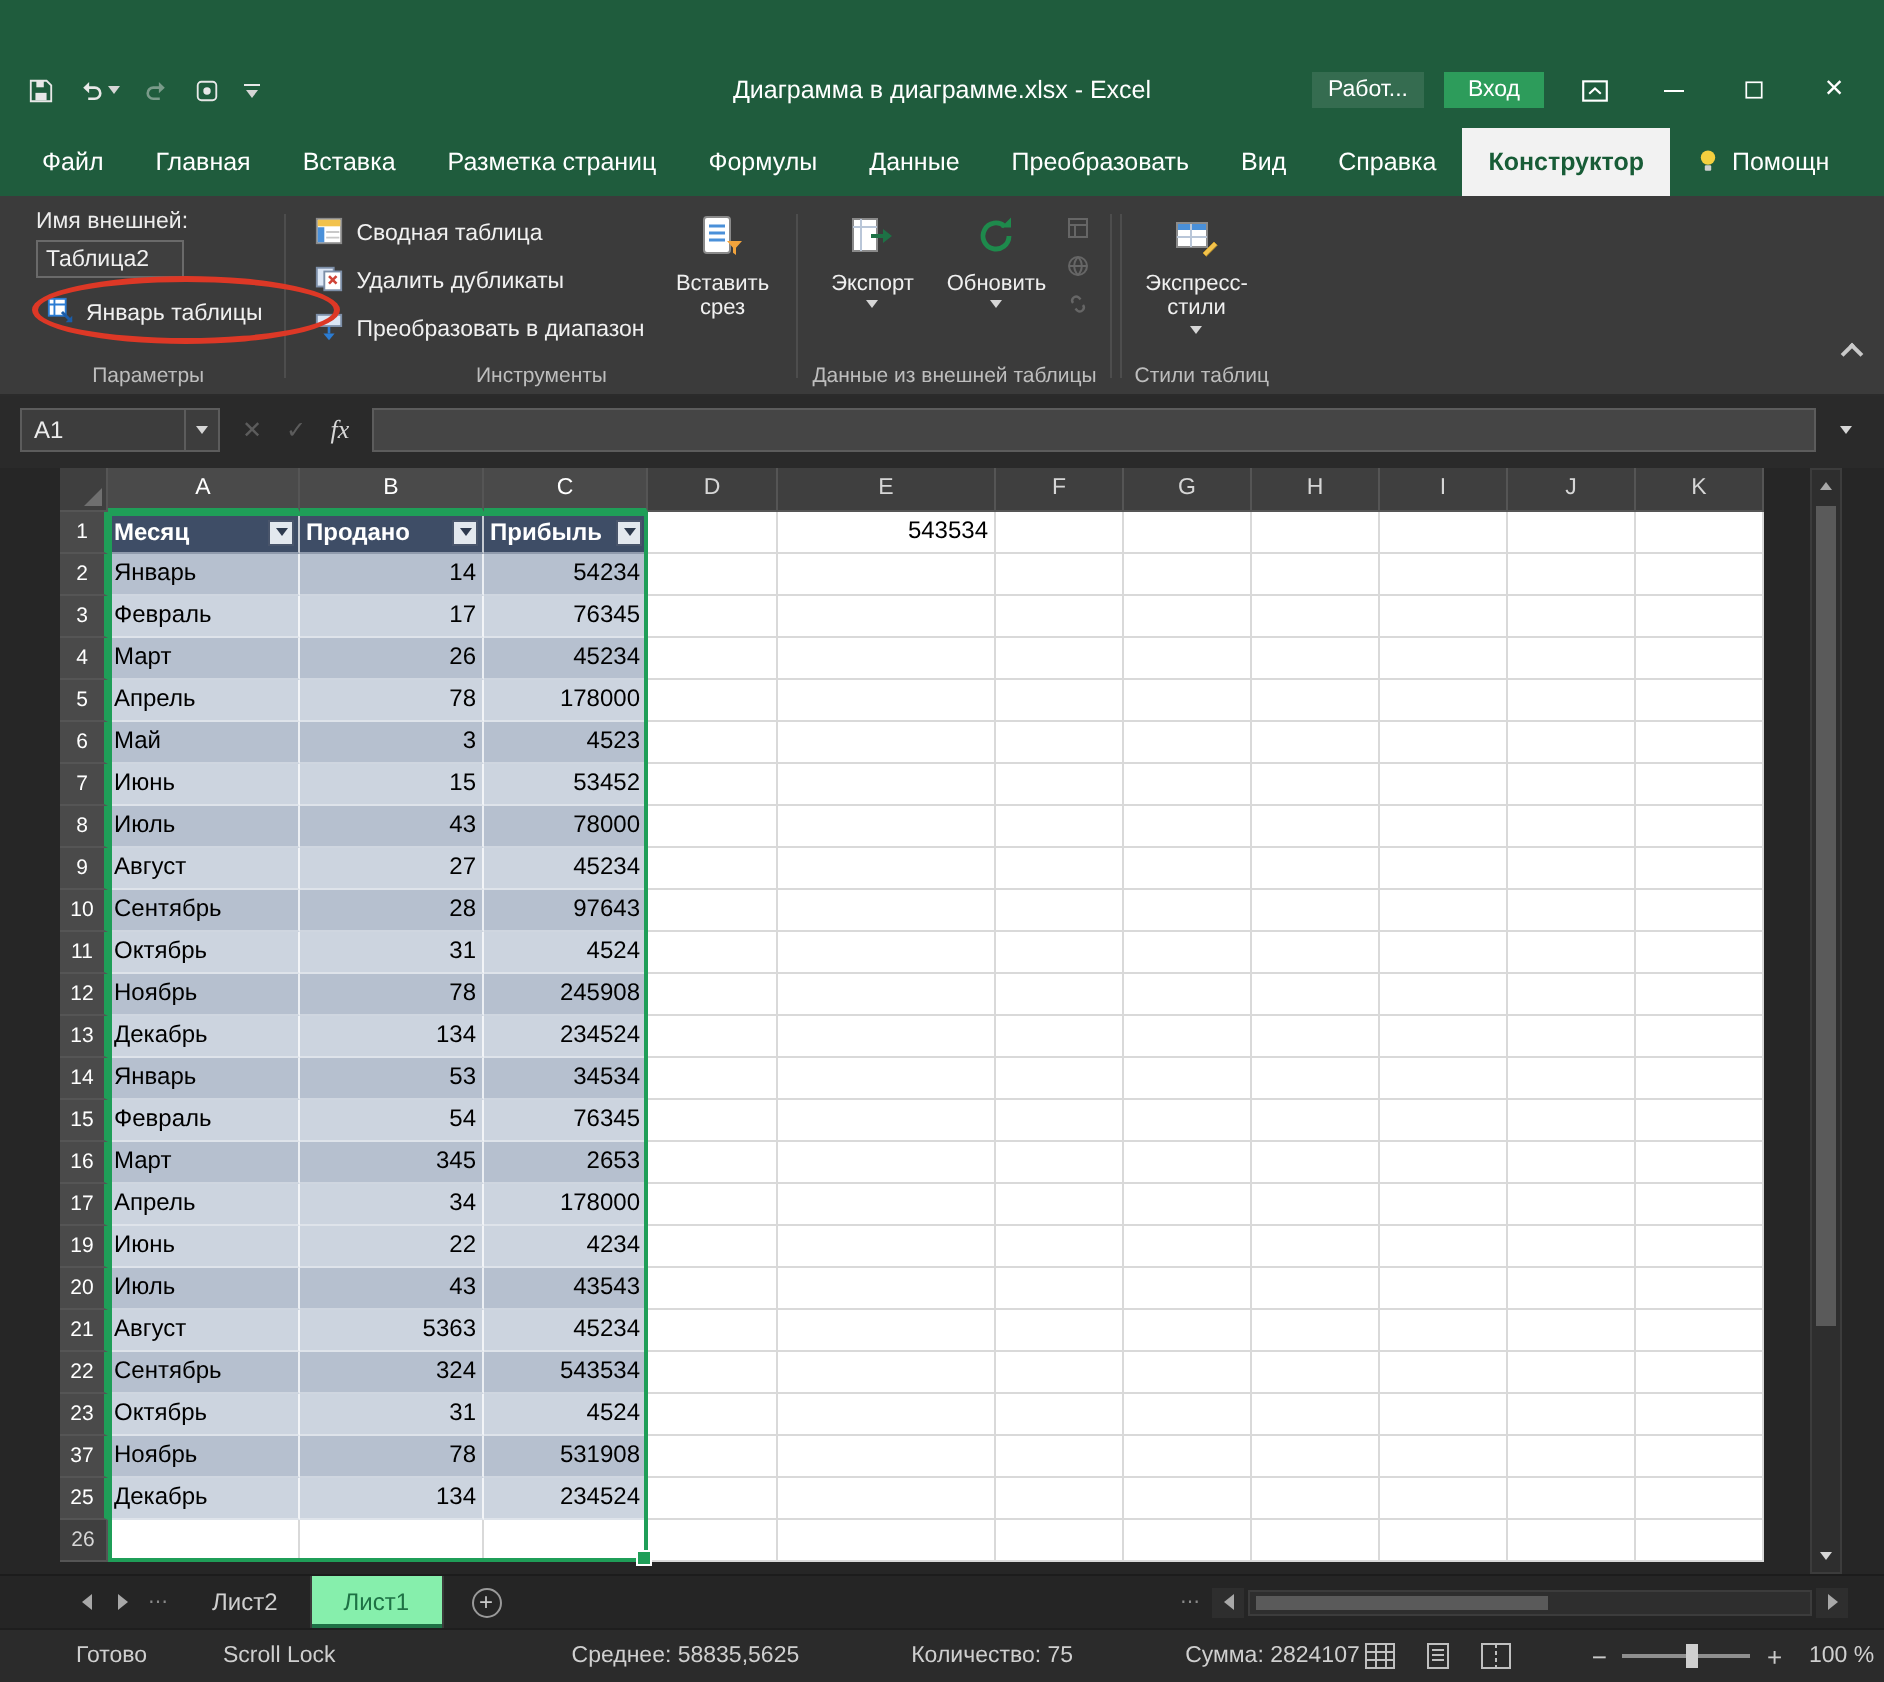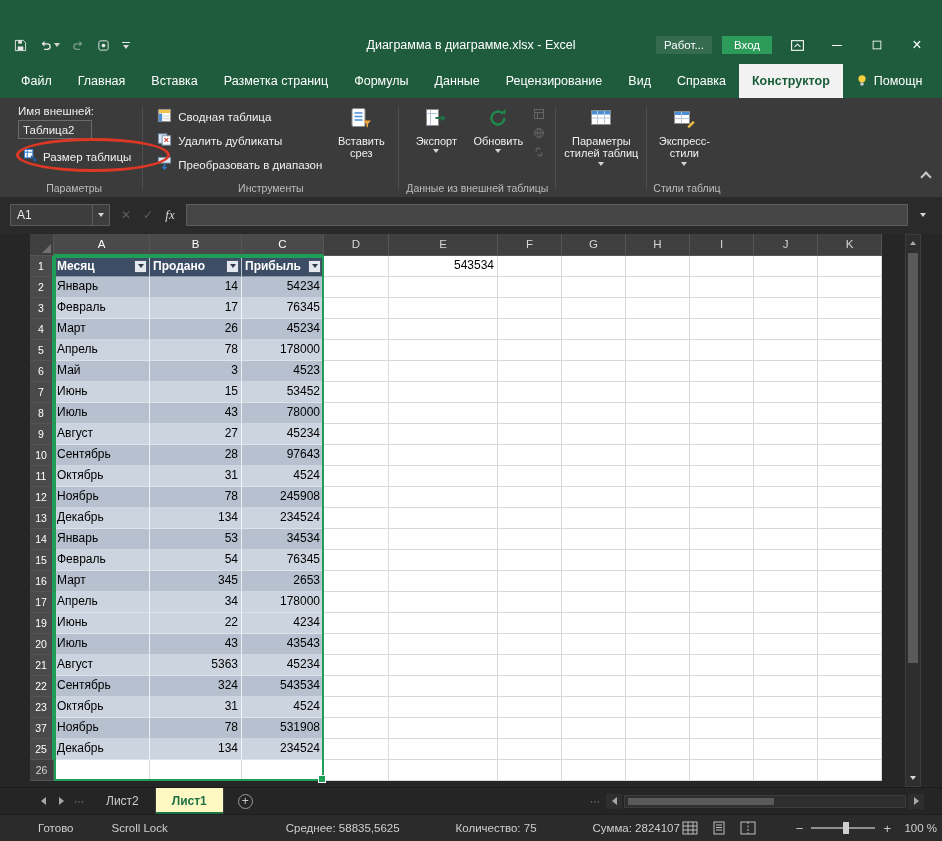--- a/index.html
+++ b/index.html
@@ -112,21 +112,21 @@
   .v-scroll{position:absolute;right:21px;top:0;bottom:0;width:16px;background:#2e2e2e;border:1px solid #3c3c3c;
     display:flex;flex-direction:column;align-items:center;}
   .vs-btn{height:16px;display:flex;align-items:center;justify-content:center;width:100%;}
   .vs-track{flex:1;width:100%;position:relative;}
   .vs-thumb{position:absolute;top:2px;left:2px;right:2px;height:79%;background:#5a5a5a;}
 
   
   .sheetbar{height:27px;background:#252525;display:flex;align-items:stretch;padding-left:34px;flex:0 0 27px;border-top:1px solid #1c1c1c;}
   .nav-arrow{width:18px;display:flex;align-items:center;justify-content:center;}
   .s-tab{padding:1px 16px;display:flex;align-items:center;font-size:12px;color:#cfcfcf;border-right:1px solid #3a3a3a;white-space:nowrap;}
-  .s-tab.active{background:#fef9c3;color:#1e7145;font-weight:bold;box-shadow:inset 0 -2px 0 #1e7145;}
+  .s-tab.active{background:#86efac;color:#1e7145;font-weight:normal;box-shadow:inset 0 -2px 0 #1e7145;}
   .plus-btn{margin-left:14px;display:flex;align-items:center;}
   .plus-circle{width:15px;height:15px;border:1px solid #9a9a9a;border-radius:50%;color:#c9c9c9;display:flex;
     align-items:center;justify-content:center;font-size:12px;line-height:1;}
   .plus-circle::before{content:'+';}
   .sb-spacer{flex:1;}
   .sb-dots{display:flex;align-items:center;color:#8a8a8a;font-size:10px;letter-spacing:2px;padding:0 4px;}
   .sb-dots::before{content:'⋯';}
   .h-scroll{width:318px;display:flex;align-items:center;margin-right:18px;gap:2px;}
   .hs-btn{width:16px;height:15px;display:flex;align-items:center;justify-content:center;background:#2e2e2e;}
   .hs-track{flex:1;height:13px;background:#2e2e2e;border:1px solid #3c3c3c;position:relative;}
@@ -208,21 +208,21 @@
   </div>
 
   <div class="rtabs">
 
   <div class="rtab">Файл</div>
       <div class="rtab">Главная</div>
       <div class="rtab">Вставка</div>
       <div class="rtab">Разметка страниц</div>
       <div class="rtab">Формулы</div>
       <div class="rtab">Данные</div>
-      <div class="rtab">Рецензирование</div>
+      <div class="rtab">Преобразовать</div>
       <div class="rtab">Вид</div>
       <div class="rtab">Справка</div>
       <div class="rtab active">Конструктор</div>
       <div class="help-tab">
         <span><svg viewBox="0 0 14 14" width="14" height="14">
             <circle cx="7" cy="5.8" r="3.6" fill="#f4d03f"></circle>
             <rect x="5.4" y="9.6" width="3.2" height="2.8" rx="0.6" fill="#cfcfcf"></rect>
           </svg></span>
         <span>Помощн</span>
       </div>
@@ -237,21 +237,21 @@
           <input class="name-input" readonly="" value="Таблица2" style="">
           <div class="btn-row">
             <span>
               <svg viewBox="0 0 16 16" width="15" height="15">
                   <rect x="1.5" y="1.5" width="9" height="9" fill="#fff" stroke="#2b7cd3"></rect>
                   <path d="M1.5 4.5 h9 M4.5 1.5 v9" stroke="#2b7cd3" fill="none"></path>
                   <path d="M8.5 8.5 L13.5 13.5" stroke="#1a5ca8" stroke-width="1.6"></path>
                   <path d="M14 10.5 V14 h-3.5 z" fill="#1a5ca8"></path>
                 </svg>
             </span>
-            <span>Размер таблицы</span>
+            <span>Январь таблицы</span>
           </div>
         </div>
       </div>
       <div class="rg-label">Параметры</div>
     </div>
     <div class="rsep"></div>
 
     <div class="rgroup">
       <div class="rg-body">
         <div class="tools-stack">
@@ -344,36 +344,20 @@
                 <path d="M3.5 5.5 a2 2 0 0 1 2.8-2.8 l1 1" fill="none" stroke="#9a9a9a" stroke-width="1.2"></path>
                 <path d="M8.5 6.5 a2 2 0 0 1 -2.8 2.8 l-1 -1" fill="none" stroke="#9a9a9a" stroke-width="1.2"></path>
               </svg>
           </span>
         </div>
       </div>
       <div class="rg-label">Данные из внешней таблицы</div>
     </div>
     <div class="rsep"></div>
 
-    <div class="rgroup">
-      <div class="rg-body">
-        <div class="big-btn wide">
-          <span>
-            <svg viewBox="0 0 24 24" width="24" height="24">
-                <rect x="2.5" y="4.5" width="19" height="14" fill="#fff" stroke="#8a8a8a"></rect>
-                <rect x="3" y="5" width="18" height="3.5" fill="#4a90d9"></rect>
-                <path d="M2.5 12 h19 M8.5 5 v13.5 M15.5 5 v13.5" stroke="#b9c6d8" fill="none"></path>
-              </svg>
-          </span>
-          <span>Параметры стилей таблиц</span>
-          <span class="tri-d"></span>
-        </div>
-      </div>
-      <div class="rg-label"></div>
-    </div>
     <div class="rsep"></div>
 
     <div class="rgroup">
       <div class="rg-body">
         <div class="big-btn">
           <span>
             <svg viewBox="0 0 24 24" width="24" height="24">
                 <rect x="2.5" y="5.5" width="15" height="12" fill="#fff" stroke="#8a8a8a"></rect>
                 <rect x="3" y="6" width="14" height="3" fill="#4a90d9"></rect>
                 <path d="M2.5 12.5 h15 M9.5 6 v11.5" stroke="#b9c6d8" fill="none"></path>

